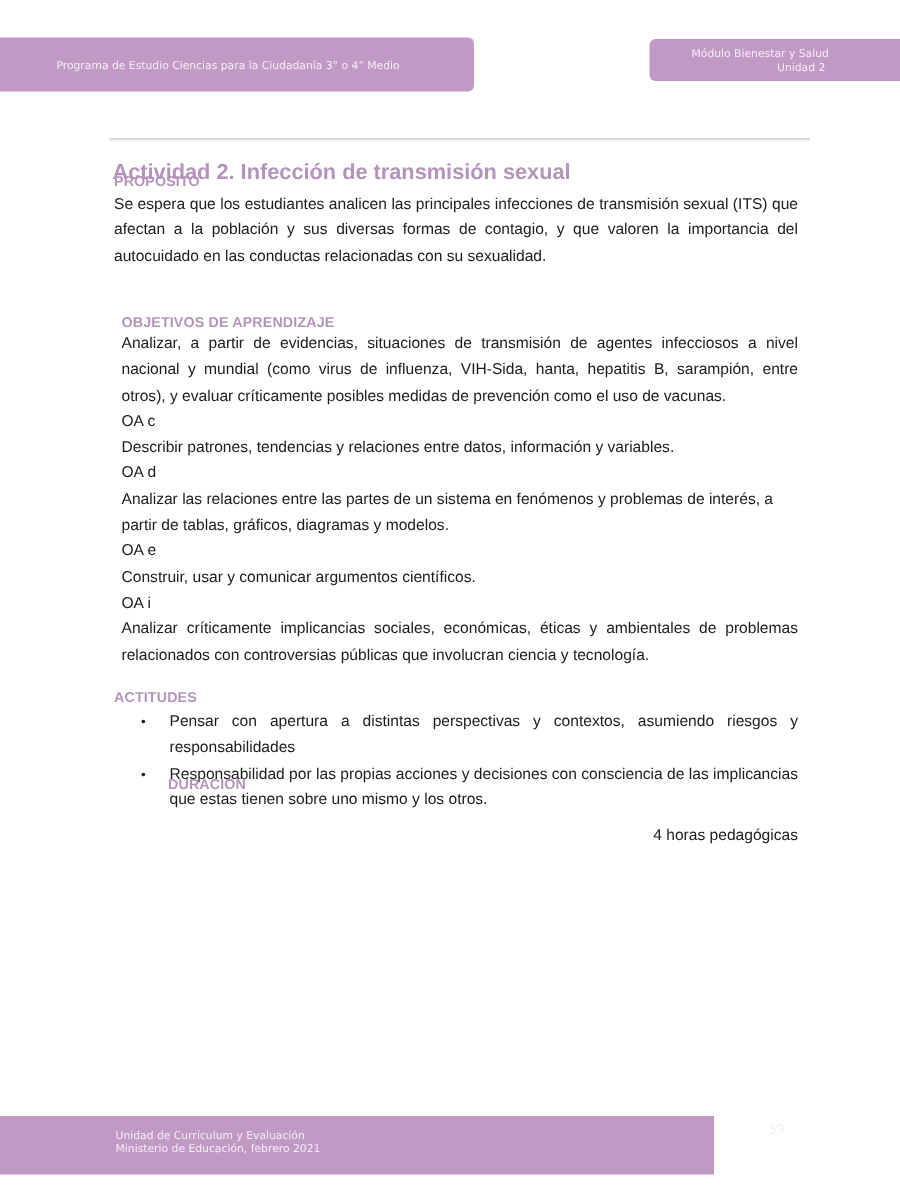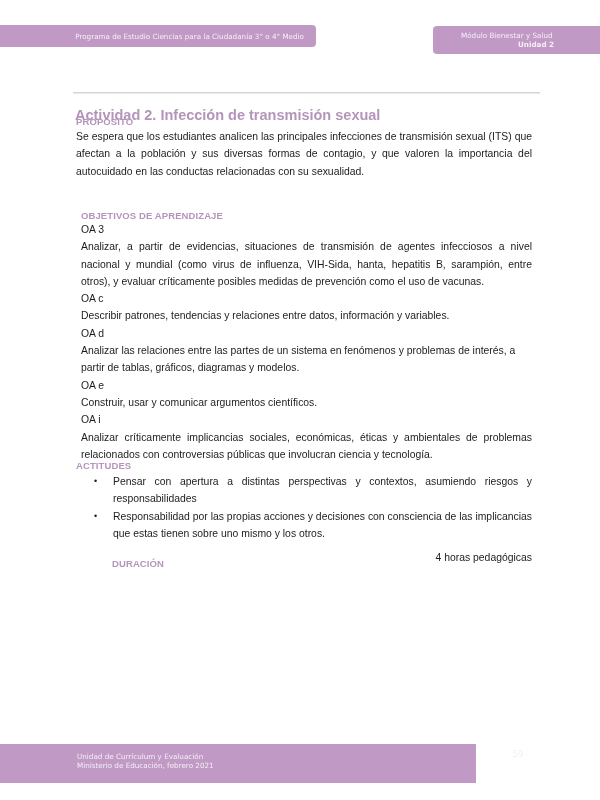--- a/index.html
+++ b/index.html
@@ -3,33 +3,33 @@
 <meta charset="utf-8">
 <style>
   html, body { margin: 0; padding: 0; }
   body {
     width: 600px; height: 800px; position: relative; overflow: hidden;
     background: #ffffff;
     font-family: "Liberation Sans", sans-serif;
     color: #1a1a1a;
   }
   .hdr-left {
-    position: absolute; left: 0; top: 25px; width: 316px; height: 22px;
+    position: absolute; left: 0; top: 25px; width: 316px; height: 36px;
     background: #c09ac5; border-radius: 0 4px 4px 0;
     color: #f6eef7; font-family: "DejaVu Sans", sans-serif; font-size: 7.2px;
-    display: flex; align-items: center; justify-content: flex-end;
+    display: flex; align-items: center; justify-content: center;
     padding-right: 12px; box-sizing: border-box;
   }
   .hdr-right {
     position: absolute; left: 433px; top: 26px; width: 167px; height: 28px;
     background: #c09ac5; border-radius: 4px 0 0 4px;
     color: #f6eef7; font-family: "DejaVu Sans", sans-serif; font-size: 7.2px;
     box-sizing: border-box; padding: 5px 0 0 28px; line-height: 9px;
   }
-  .hdr-right .line2 { display: block; padding-left: 57px; font-weight: bold; }
+  .hdr-right .line2 { display: block; padding-left: 57px; }
   .title {
     position: absolute; left: 75px; top: 71px;
     font-size: 14.5px; font-weight: bold; color: #b594bb; margin-top: 36px;
   }
   .title-rule {
     position: absolute; left: 73px; top: 92px; width: 467px; height: 1px;
     background: #d4d4d4; box-shadow: 0 1px 1px #e6e6e6;
   }
   .section-label {
     position: absolute; left: 76px; font-size: 9.5px; font-weight: bold;
@@ -69,21 +69,20 @@
 </div>
 
 <div class="title">Actividad 2. Infección de transmisión sexual</div>
 <div class="title-rule"></div>
 
 <div class="section-label" style="top:116px;">PROPÓSITO</div>
 <div class="para" style="top:128px;">Se espera que los estudiantes analicen las principales infecciones de transmisión sexual (ITS) que afectan a la población y sus diversas formas de contagio, y que valoren la importancia del autocuidado en las conductas relacionadas con su sexualidad.</div>
 
 <div class="section-label" style="top:210px; left:81px;">OBJETIVOS DE APRENDIZAJE</div>
 <div class="oa-block">
-  <div>OA 3</div>
   <div class="just">Analizar, a partir de evidencias, situaciones de transmisión de agentes infecciosos a nivel nacional y mundial (como virus de influenza, VIH-Sida, hanta, hepatitis B, sarampión, entre otros), y evaluar críticamente posibles medidas de prevención como el uso de vacunas.</div>
   <div>OA c</div>
   <div>Describir patrones, tendencias y relaciones entre datos, información y variables.</div>
   <div>OA d</div>
   <div>Analizar las relaciones entre las partes de un sistema en fenómenos y problemas de interés, a partir de tablas, gráficos, diagramas y modelos.</div>
   <div>OA e</div>
   <div>Construir, usar y comunicar argumentos científicos.</div>
   <div>OA i</div>
   <div class="just">Analizar críticamente implicancias sociales, económicas, éticas y ambientales de problemas relacionados con controversias públicas que involucran ciencia y tecnología.</div>
 </div>
@@ -93,21 +92,21 @@
   <li>
     <span class="dot">•</span>
     <span>Pensar con apertura a distintas perspectivas y contextos, asumiendo riesgos y responsabilidades</span>
   </li>
   <li>
     <span class="dot">•</span>
     <span>Responsabilidad por las propias acciones y decisiones con consciencia de las implicancias que estas tienen sobre uno mismo y los otros.</span>
   </li>
 </ul>
 
-<div class="section-label" style="top:558px;padding-left:36px;">DURACIÓN</div>
+<div class="section-label" style="top:518px;padding-left:36px;">DURACIÓN</div>
 <div class="para left" style="top:549px;">4 horas pedagógicas</div>
 
 <div class="footer">
   <div class="org">
     <div>Unidad de Currículum y Evaluación</div>
     <div>Ministerio de Educación, febrero 2021</div>
   </div>
   <div class="page">59</div>
 </div>
 

